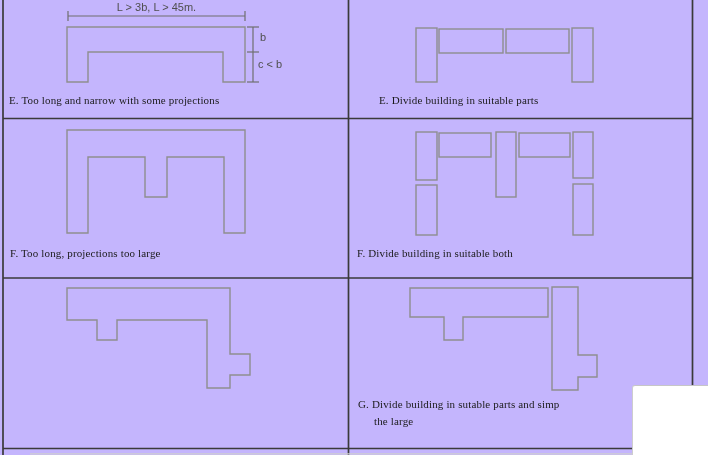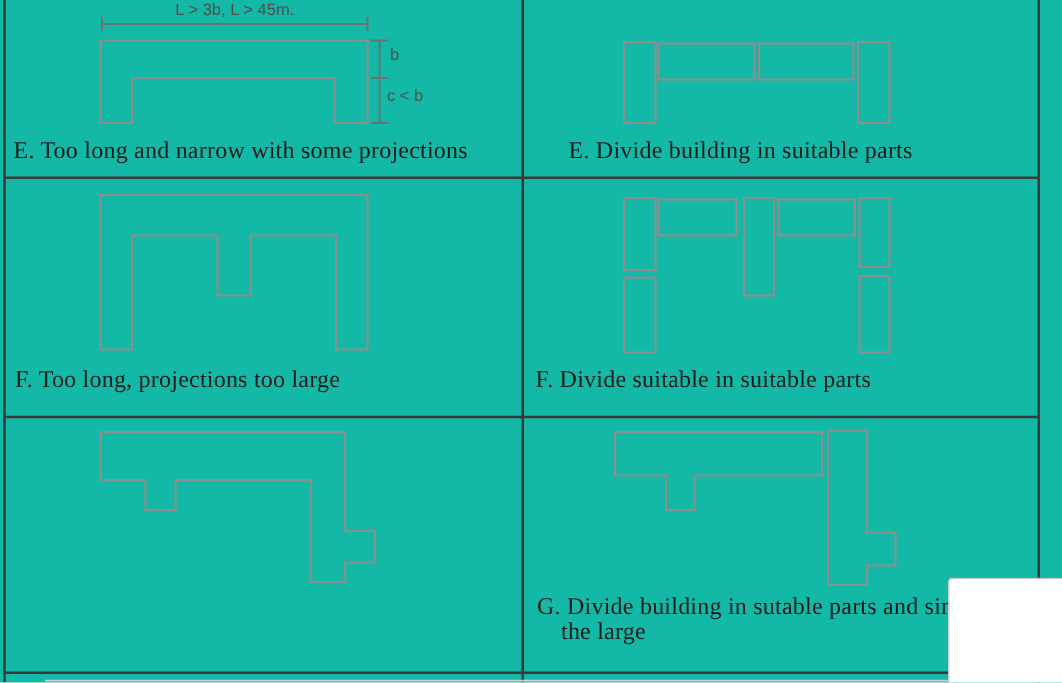--- a/index.html
+++ b/index.html
@@ -1,22 +1,22 @@
 <!DOCTYPE html>
 <html><head>
 <meta charset="utf-8">
 <style>
   html,body{margin:0;padding:0;background:#ffffff;}
   .canvas{
-    position:relative;width:708px;height:455px;background:#14b8a6;
+    position:relative;width:708px;height:455px;background:#c4b5fd;
     font-family:"Liberation Serif", serif;overflow:hidden;
   }
   svg.layer{position:absolute;left:0;top:0;}
   .caption{
-    position:absolute;font-size:16px;color:#1b1b1b;white-space:nowrap;
+    position:absolute;font-size:11px;color:#1b1b1b;white-space:nowrap;
     letter-spacing:0.15px;line-height:17px;text-align:right;
   }
   .dimlabel{
     position:absolute;font-family:"Liberation Sans", sans-serif;
     font-size:11px;color:#4f4f4f;white-space:nowrap;
   }
   .dim-top{left:68px;top:1px;width:177px;text-align:center;}
   .lbl-b{left:260px;top:31px;}
   .lbl-cb{left:258px;top:58px;}
   .cap-e-left{left:9px;top:92px;}
@@ -89,21 +89,21 @@
   </svg>
 
   <div class="dimlabel dim-top">L &gt; 3b, L &gt; 45m.</div>
   <div class="dimlabel lbl-b">b</div>
   <div class="dimlabel lbl-cb">c &lt; b</div>
 
   <div class="caption cap-e-left">E. Too long and narrow with some projections</div>
   <div class="caption cap-e-right">E. Divide building in suitable parts</div>
 
   <div class="caption cap-f-left">F. Too long, projections too large</div>
-  <div class="caption cap-f-right">F. Divide suitable in suitable parts</div>
+  <div class="caption cap-f-right">F. Divide building in suitable both</div>
 
 
   <div class="caption cap-g-right-1">G. Divide building in sutable parts and simp</div>
   <div class="caption cap-g-right-2">the large</div>
 
   <div class="overlay-box"></div>
 
 </div>
 
 </body></html>

